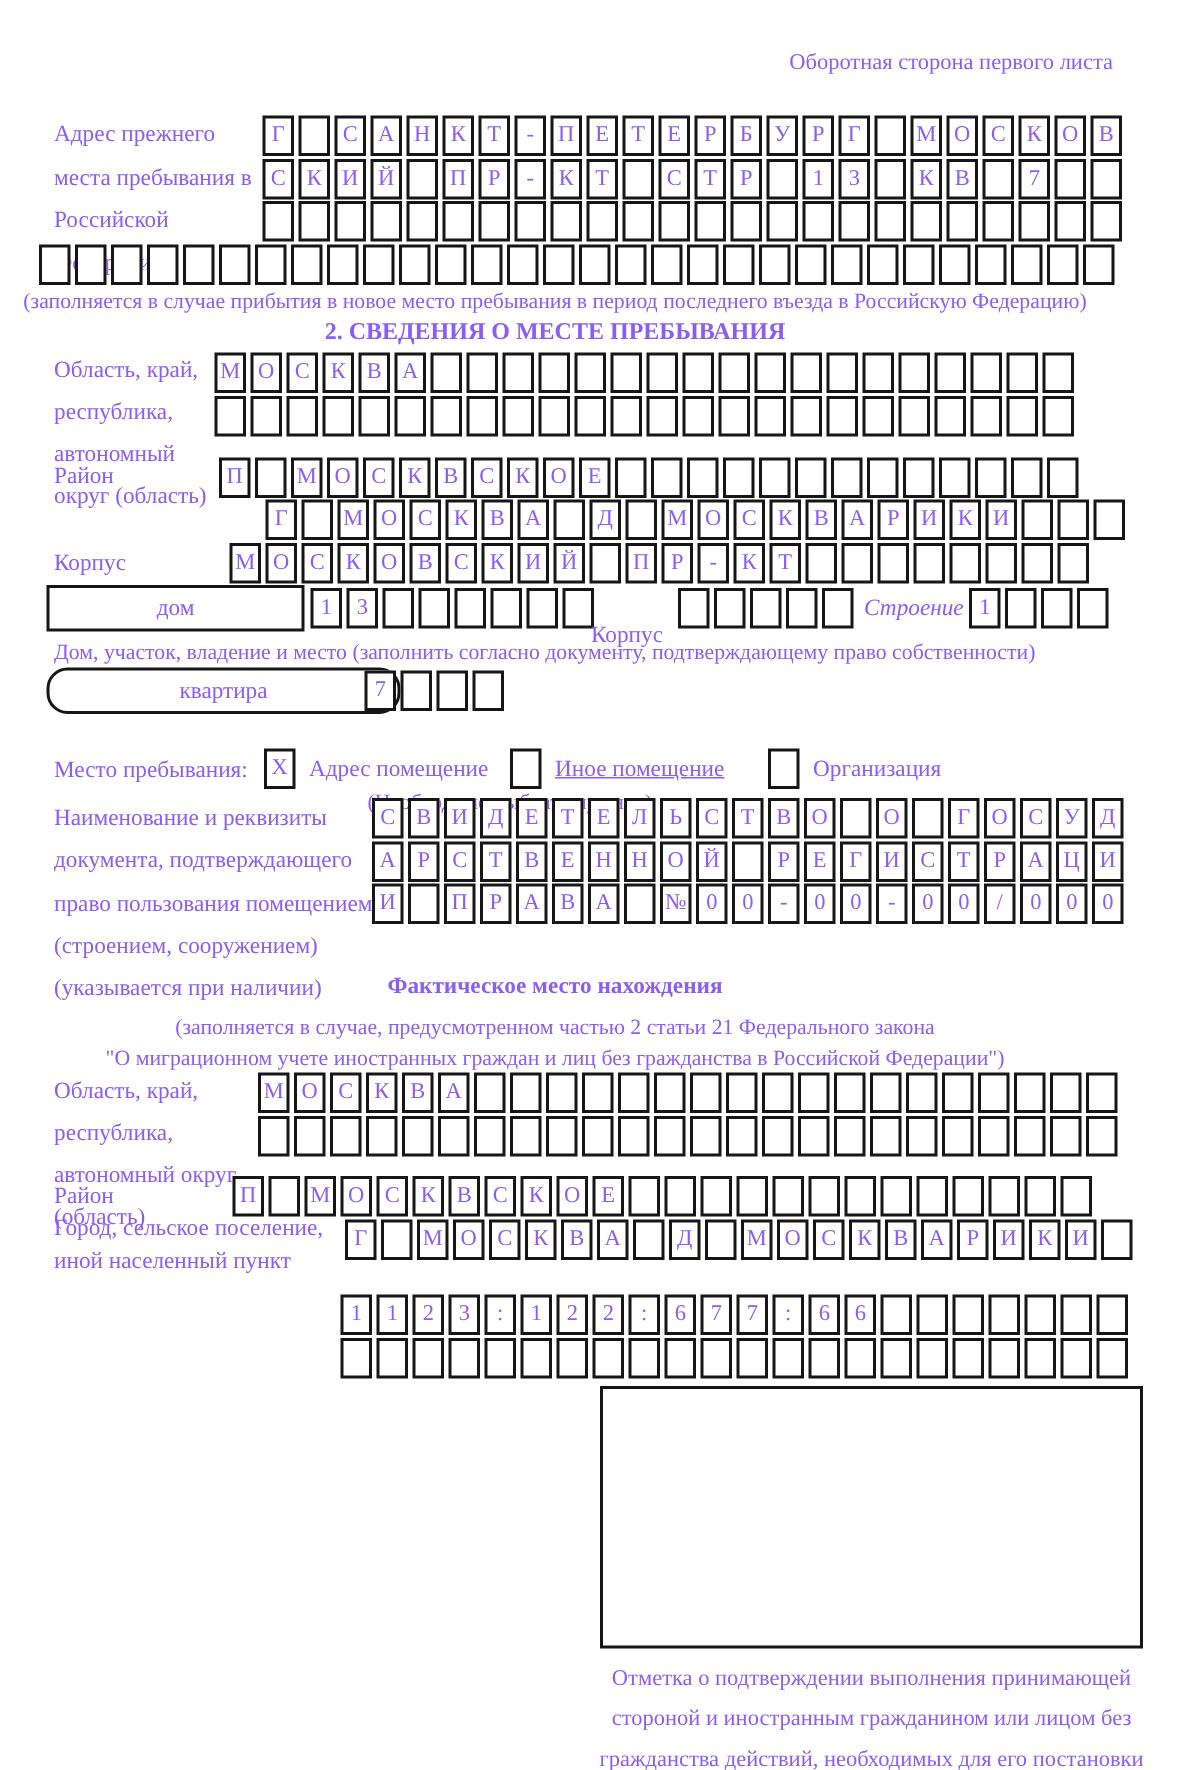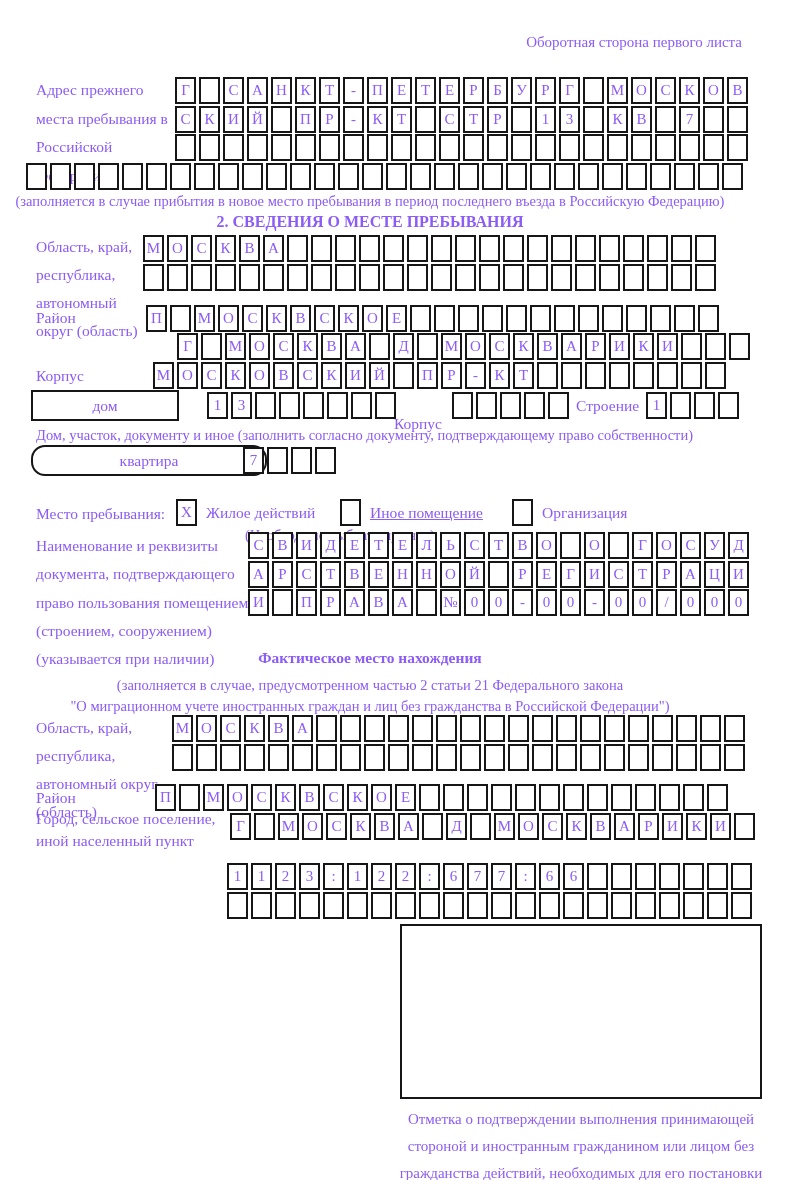--- a/index.html
+++ b/index.html
@@ -285,60 +285,60 @@
       <span class="cell"></span>
       <span class="cell"></span>
       <span class="cell"></span>
       <span class="cell"></span>
       <span class="cell"></span>
       <span class="cell"></span>
       <span class="cell"></span>
       <span class="cell"></span>
     </div>
 
-  <div class="widebox abs" style="left:31px;top:374px;width:148px;height:31px;">дом</div>
+  <div class="widebox abs" style="left:31px;top:374px;width:172px;height:31px;">дом</div>
   <div class="cellrow" style="left:207px;top:376px;">
       <span class="cell">1</span>
       <span class="cell">3</span>
       <span class="cell"></span>
       <span class="cell"></span>
       <span class="cell"></span>
       <span class="cell"></span>
       <span class="cell"></span>
       <span class="cell"></span>
     </div>
   <div class="abs lbl" style="left:394px;top:397px;">Корпус</div>
   <div class="cellrow" style="left:452px;top:376px;">
       <span class="cell"></span>
       <span class="cell"></span>
       <span class="cell"></span>
       <span class="cell"></span>
       <span class="cell"></span>
     </div>
-  <div class="abs lbl" style="left:576px;top:379px;">Строение</div>
+  <div class="abs lbl" style="left:576px;top:379px;font-style:italic;">Строение</div>
   <div class="cellrow" style="left:646px;top:376px;">
       <span class="cell">1</span>
       <span class="cell"></span>
       <span class="cell"></span>
       <span class="cell"></span>
     </div>
-  <div class="abs note" style="left:36px;top:411px;">Дом, участок, документу и иное (заполнить согласно документу, подтверждающему право собственности)</div>
+  <div class="abs note" style="left:36px;top:411px;">Дом, участок, владение и место (заполнить согласно документу, подтверждающему право собственности)</div>
 
   <div class="widebox abs" style="left:31px;top:429px;width:236px;height:31px;border-radius:14px;">квартира</div>
   <div class="cellrow" style="left:243px;top:431px;">
       <span class="cell">7</span>
       <span class="cell"></span>
       <span class="cell"></span>
       <span class="cell"></span>
     </div>
 
   <div class="abs lbl" style="left:36px;top:487px;">Место пребывания:</div>
   <div class="opt" style="left:176px;top:483px;">
     <span class="cell">X</span>
-    <span class="optlbl">Жилое действий</span>
+    <span class="optlbl">Адрес помещение</span>
   </div>
   <div class="opt" style="left:340px;top:483px;text-decoration:underline;">
     <span class="cell"></span>
     <span class="optlbl">Иное помещение</span>
   </div>
   <div class="opt" style="left:512px;top:483px;">
     <span class="cell"></span>
     <span class="optlbl">Организация</span>
   </div>
   <div class="abs note" style="left:245px;top:511px;">(Необходимо выбрать нужное)</div>

